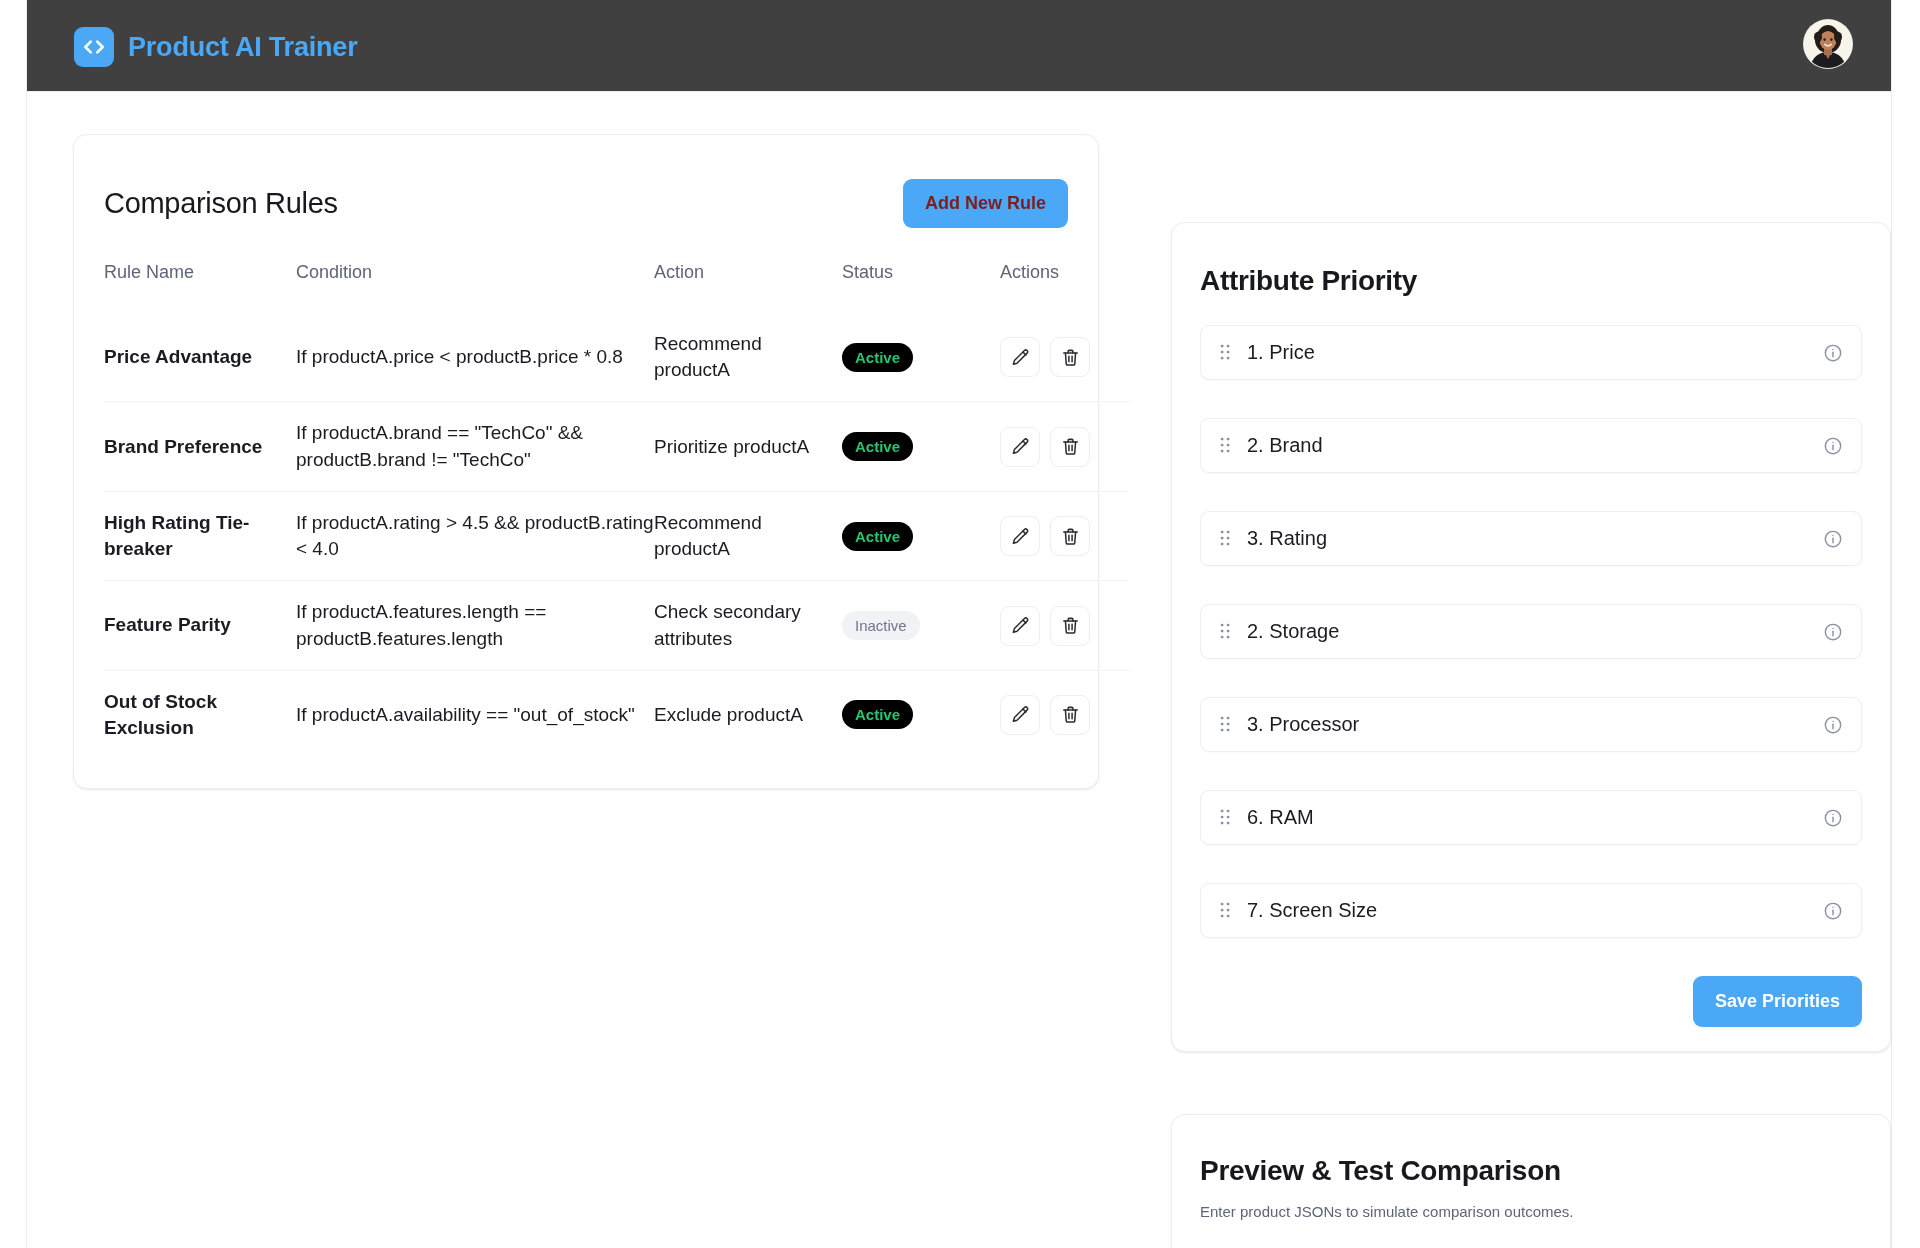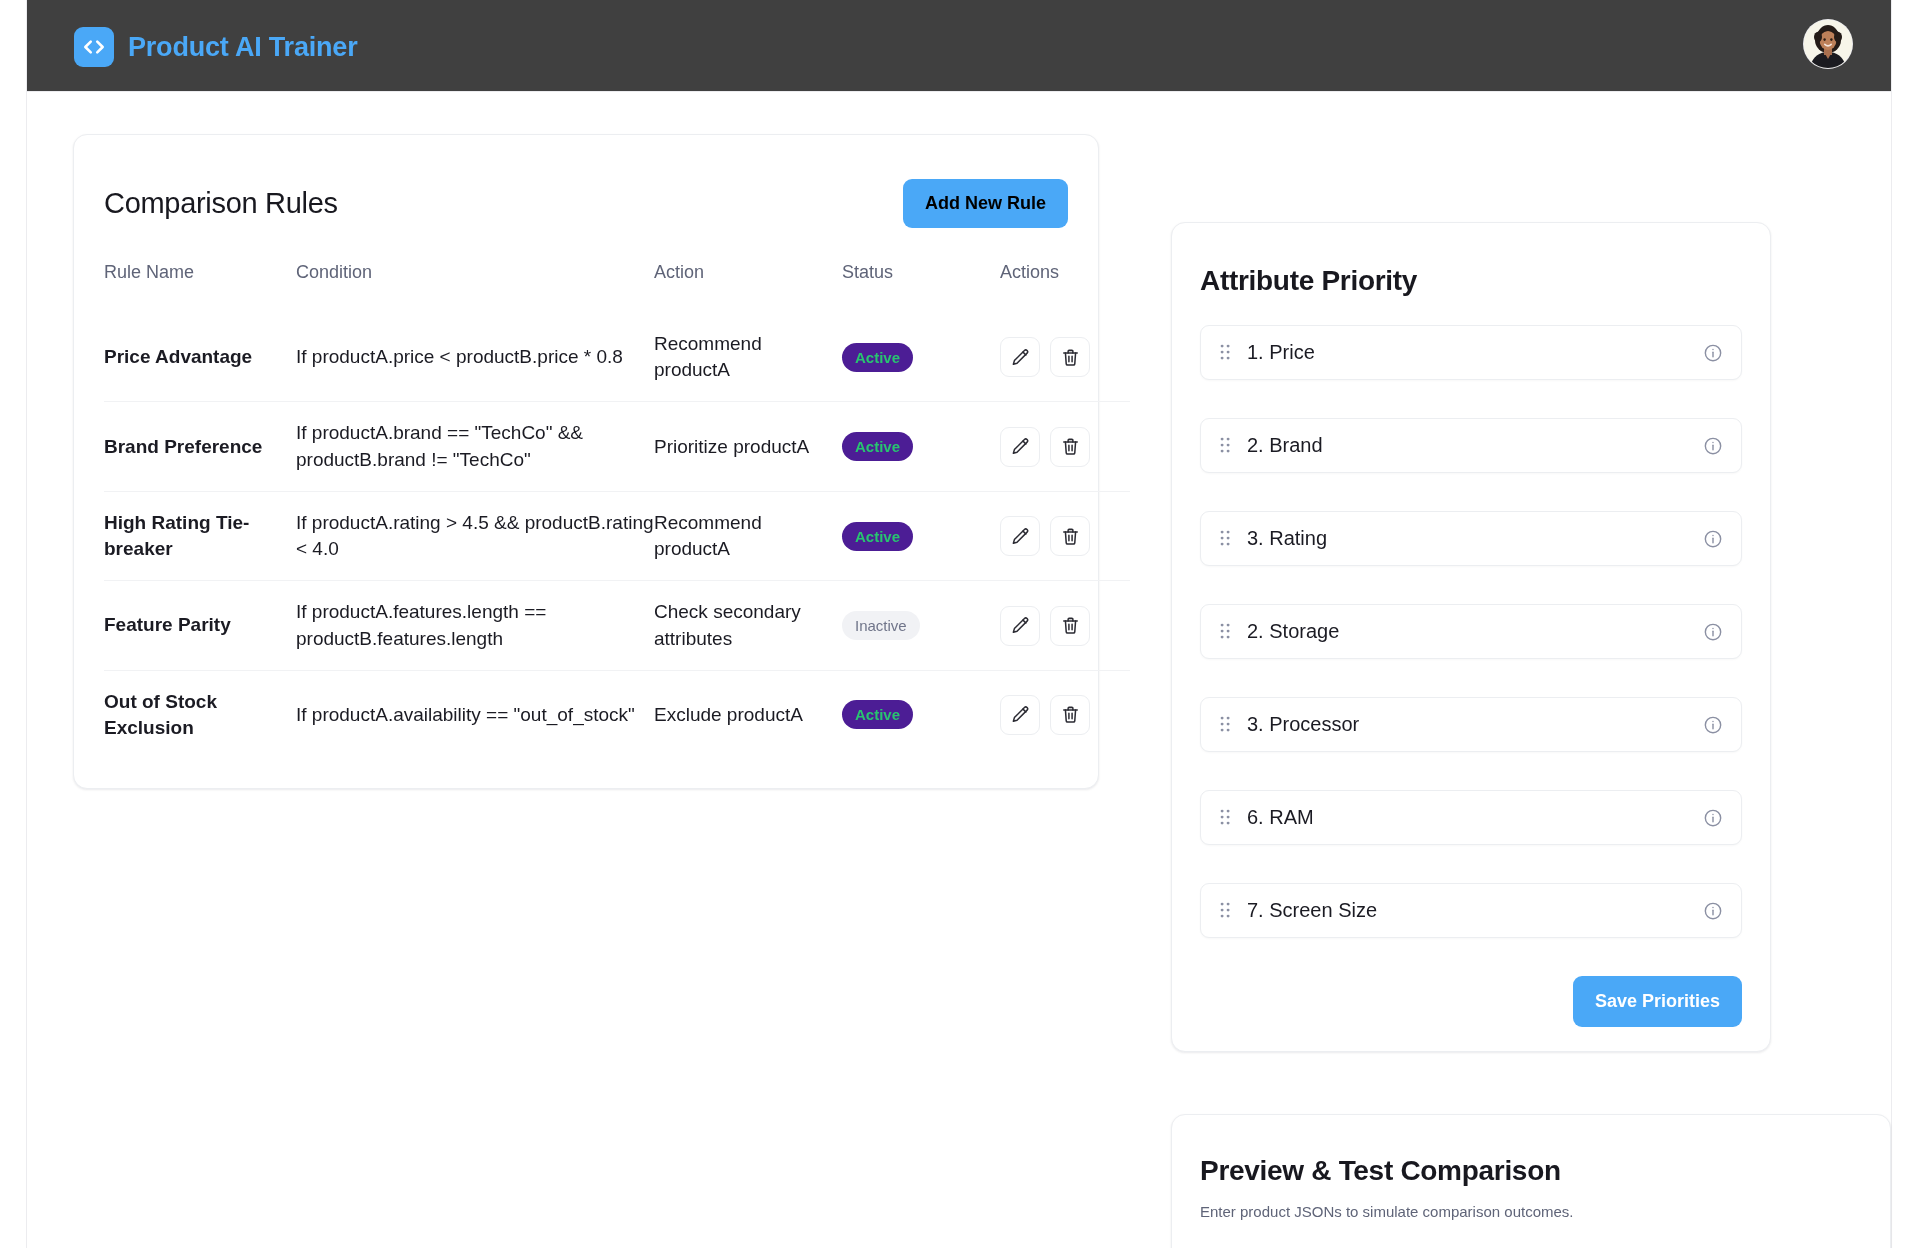--- a/index.html
+++ b/index.html
@@ -98,21 +98,21 @@
     padding-top: 44px;
   }
   .rules-title {
     font-size: 29px;
     font-weight: 400;
     color: #18181f;
     letter-spacing: -0.3px;
   }
   .btn-primary {
     background: #4aa8f7;
-    color: #000000;
+    color: #7f1d1d;
     border: none;
     border-radius: 9px;
     font-family: "Liberation Sans", sans-serif;
     font-size: 18px;
     font-weight: 700;
     padding: 14px 22px;
     cursor: pointer;
     white-space: nowrap;
   }
 
@@ -149,21 +149,21 @@
   td.cell-cond, td.cell-action { font-weight: 400; }
 
   .badge {
     display: inline-block;
     font-size: 15px;
     font-weight: 700;
     padding: 7px 13px;
     border-radius: 999px;
     line-height: 1;
   }
-  .badge.active   { background: #4c1d95; color: #28c470; }
+  .badge.active   { background: #000000; color: #28c470; }
   .badge.inactive { background: #f1f2f5; color: #70758a; font-weight: 400; }
 
   .act-group { display: flex; gap: 10px; align-items: center; }
   .icon-btn {
     width: 40px;
     height: 40px;
     border: 1px solid #eceef1;
     border-radius: 9px;
     background: #ffffff;
     display: flex;
@@ -171,21 +171,21 @@
     justify-content: center;
     cursor: pointer;
     padding: 0;
   }
   .icon-btn svg { display: block; }
 
   
   #priority-card {
     left: 1144px;
     top: 130px;
-    width: 600px;
+    width: 720px;
     height: 830px;
     padding: 0 28px;
   }
   .panel-title {
     font-size: 28px;
     font-weight: 700;
     color: #18181f;
     letter-spacing: -0.3px;
     padding-top: 42px;
   }

